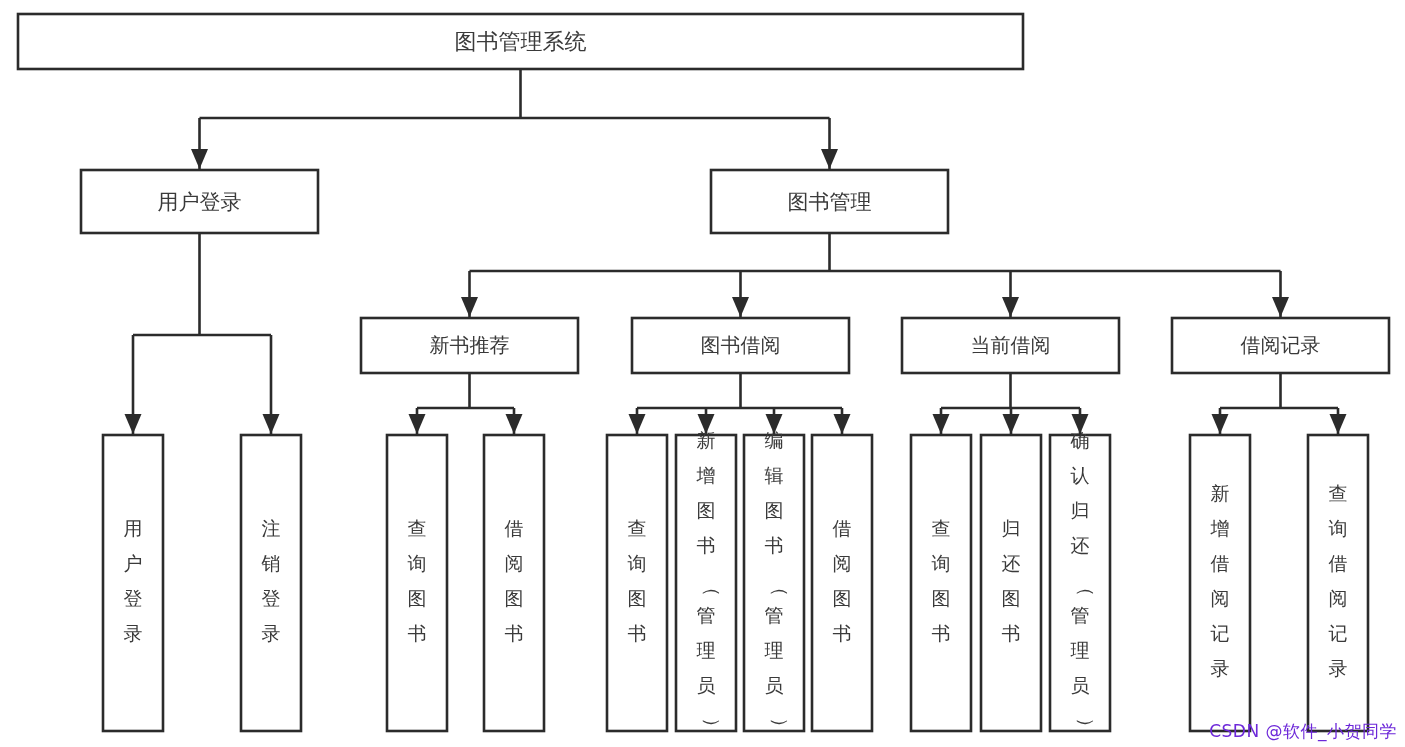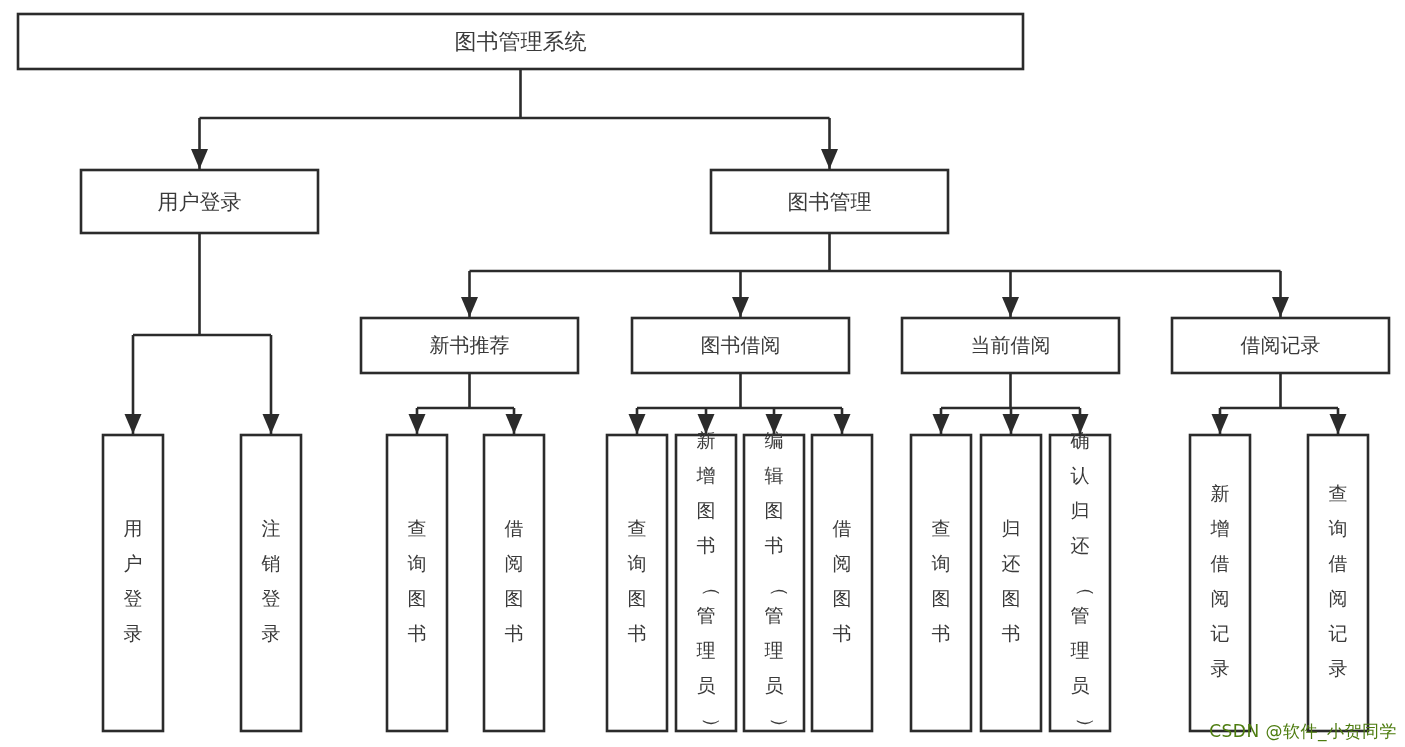--- a/index.html
+++ b/index.html
@@ -56,21 +56,21 @@
     font-family: "DejaVu Sans", "Liberation Sans", sans-serif;
     font-size: 19px;
     text-anchor: middle;
   }
   .watermark {
     position: absolute;
     right: 8px;
     bottom: 4px;
     font-family: "DejaVu Sans", "Liberation Sans", sans-serif;
     font-size: 17px;
-    color: #4d7c0f;
+    color: #6d28d9;
     letter-spacing: 0.5px;
     white-space: nowrap;
   }
 </style>
 </head>
 <body>
 
 <div id="diagram-root">
 
   <svg class="flow" viewBox="0 0 1405 747" xmlns="http://www.w3.org/2000/svg">

